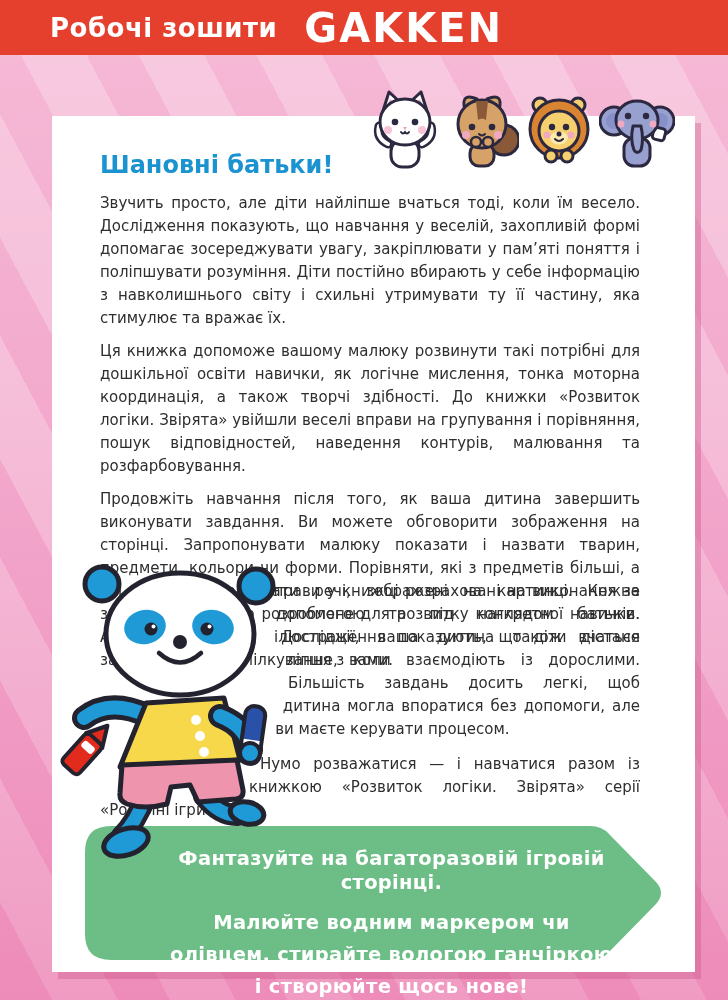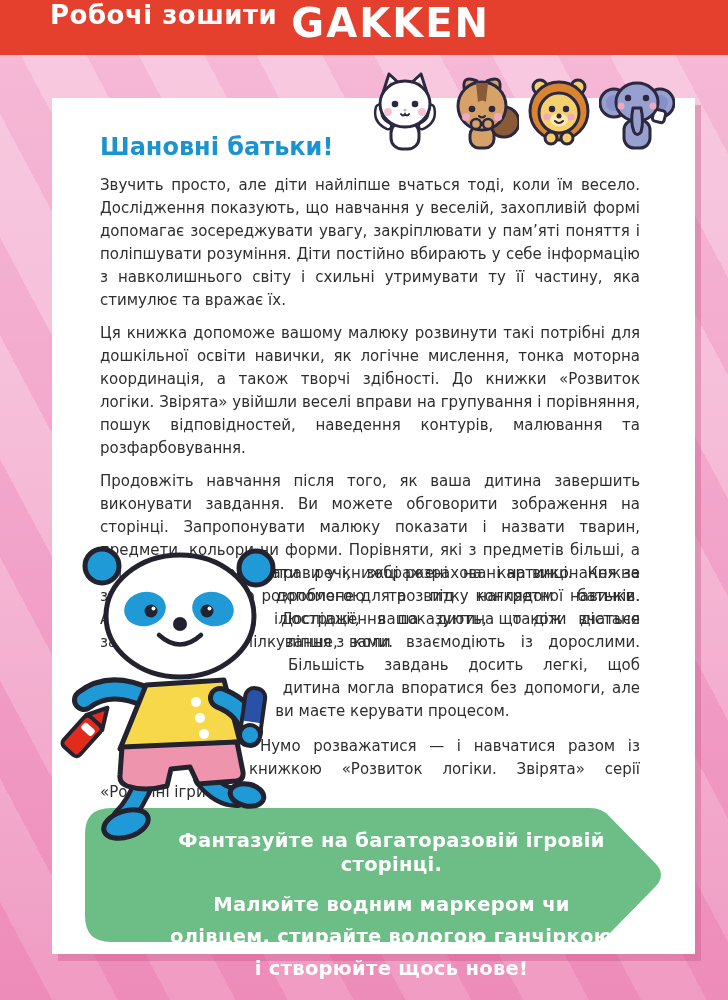--- a/index.html
+++ b/index.html
@@ -3,24 +3,24 @@
 <meta charset="utf-8">
 <style>
   html,body{margin:0;padding:0;}
   body{font-family:"DejaVu Sans","Liberation Sans",sans-serif;}
   .page{position:relative;width:728px;height:1000px;overflow:hidden;
     background-color:#f2a3c9;
     background-image:
       linear-gradient(180deg, rgba(255,255,255,.25) 0%, rgba(255,255,255,.08) 40%, rgba(226,77,144,.14) 78%, rgba(226,77,144,.28) 100%),
       repeating-linear-gradient(62deg, rgba(255,255,255,0) 0px, rgba(255,255,255,0) 46px, rgba(255,255,255,.24) 46px, rgba(255,255,255,.24) 104px);
   }
-  .topbar{position:relative;z-index:2;height:55px;background:#e5402e;display:flex;gap:14px;padding-left:50px;color:#fff;}
+  .topbar{position:relative;z-index:2;height:55px;background:#e5402e;display:flex;align-items:center;gap:27px;padding-left:50px;color:#fff;}
   .series-label{font-size:26px;font-weight:700;letter-spacing:.5px;}
   .brand-label{font-size:40px;font-weight:800;letter-spacing:2px;}
-  .card{position:absolute;left:52px;top:98px;width:643px;height:856px;background:#fff;
+  .card{position:absolute;left:52px;top:116px;width:643px;height:856px;background:#fff;
     box-shadow:6px 7px 0 rgba(199,85,134,.38);box-sizing:border-box;padding:0 55px 0 48px;}
   .animals{position:absolute;top:-28px;left:316px;display:flex;gap:3px;z-index:2;}
   .animals svg{display:block;}
   .heading{margin:36px 0 14px;font-size:24px;line-height:26px;font-weight:700;color:#1b93d0;}
   .body-par{margin:4px 0 10px;font-size:15px;line-height:23px;text-align:justify;color:#2e2e2e;}
   .wrap-block{position:absolute;top:460px;left:48px;width:540px;}
   .panda-spacer{float:left;width:192px;height:206px;margin-right:10px;
     shape-outside:polygon(0 0,148px 0,176px 50px,188px 103px,172px 152px,146px 206px,0 206px);}
   .wrap-block .body-par{margin-bottom:12px;}
   .panda{position:absolute;left:-8px;top:452px;z-index:3;overflow:visible;}

